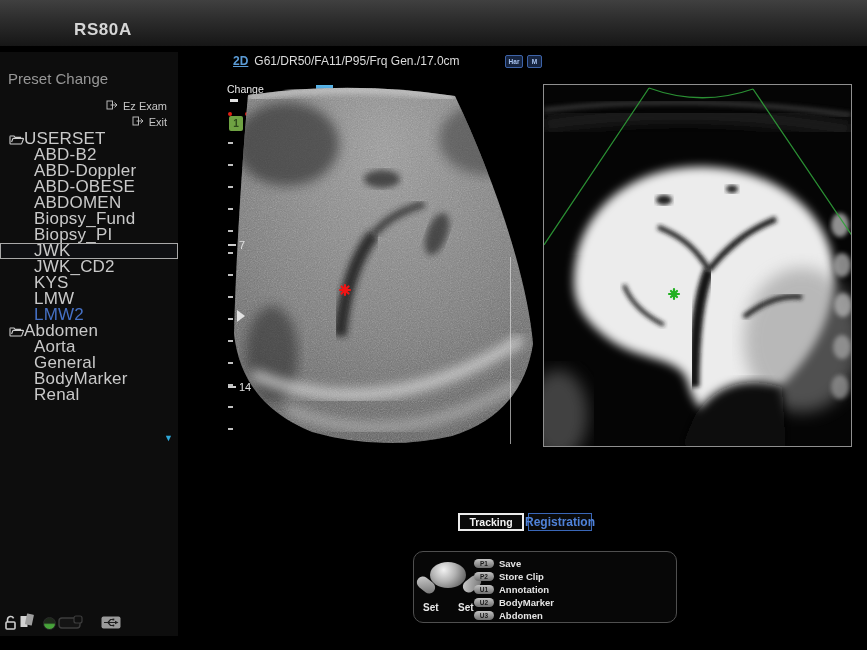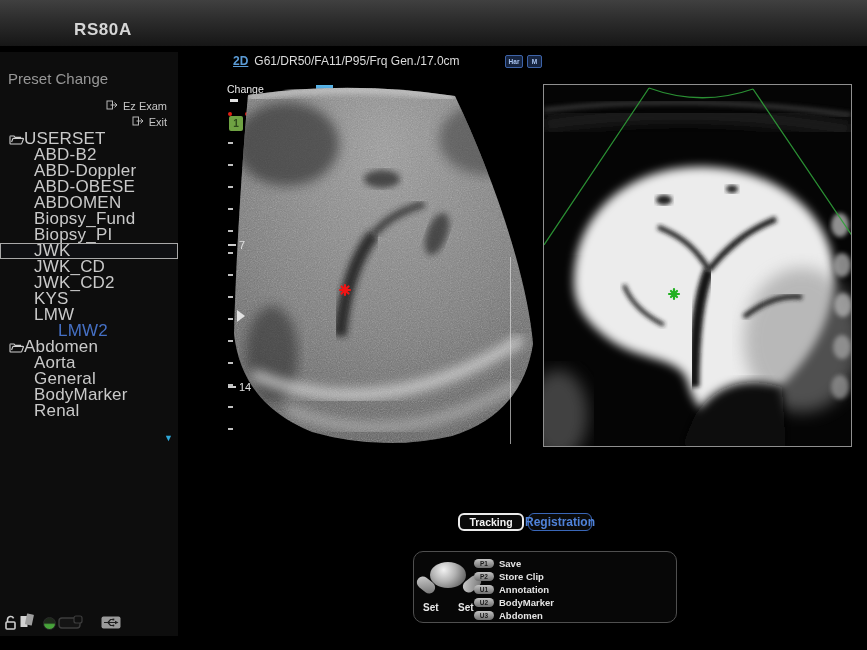--- a/index.html
+++ b/index.html
@@ -17,21 +17,21 @@
   .preset-title{position:absolute;left:8px;top:18px;font-size:15px;color:#979797;}
   .side-action{position:absolute;right:11px;display:flex;align-items:flex-end;gap:5px;
                font-size:11px;color:#c6c6c6;cursor:default;}
   .side-action.ez{top:48px;}
   .side-action.exit{top:64px;}
   .tree{position:absolute;left:0;top:79px;width:178px;}
   .tree-row{box-sizing:border-box;width:178px;height:16px;display:flex;align-items:center;
             padding-left:33px;border:1px solid transparent;font-size:17px;color:#c9c9c9;letter-spacing:.2px;}
   .tree-row.folder{padding-left:8px;}
   .tree-row.selected{border-color:#a9a9a9;background:#0f1013;}
-  .tree-row.active{color:#4570c4;margin-left:24px;}
+  .tree-row.active{color:#4570c4;}
   .folder-icon{display:inline-flex;line-height:0;}
   .scroll-arrow{position:absolute;left:164px;top:381px;font-size:9px;color:#2fa8d8;}
 
   
   .status-icon{position:absolute;line-height:0;}
   .icon-lock{left:4px;top:562px;}
   .icon-docs{left:19px;top:561px;}
   .icon-led{left:43px;top:565px;width:11px;height:11px;border-radius:50%;
             background:linear-gradient(180deg,#1e2a1b 0 45%,#47a33a 60%);border:1px solid #2a2a2a;}
   .icon-device{left:58px;top:563px;}
@@ -72,21 +72,21 @@
   .depth-14{left:228px;top:381px;}
   .focus-arrow{position:absolute;left:237px;top:310px;width:0;height:0;
                border-top:6px solid transparent;border-bottom:6px solid transparent;border-left:8px solid #e2e2e2;}
   .scanline{position:absolute;left:510px;top:257px;width:1px;height:187px;background:rgba(225,225,225,.65);}
 
   
   .mri-wrap{position:absolute;left:543px;top:84px;width:309px;height:363px;box-sizing:border-box;
             border:1px solid #8f8f8f;background:#040404;}
 
   
-  .tab{position:absolute;top:513px;box-sizing:border-box;height:18px;border-radius:6px;
+  .tab{position:absolute;top:513px;box-sizing:border-box;height:18px;border-radius:0;
        display:flex;align-items:center;justify-content:center;background:#0a0a0a;}
   .tab-tracking{left:458px;width:66px;border:2px solid #ececec;color:#f2f2f2;font-size:10.5px;font-weight:bold;}
   .tab-registration{left:528px;width:64px;border:1px solid #3a67b8;color:#4f82d8;font-size:12px;font-weight:bold;}
 
   
   .panel{position:absolute;left:413px;top:551px;width:264px;height:72px;box-sizing:border-box;
          border:1px solid #4f4f4f;border-radius:10px;background:#070707;}
   .trackball{position:absolute;left:16px;top:10px;width:36px;height:26px;border-radius:50%;
              background:radial-gradient(circle at 38% 30%,#f2f2f2,#b2b2b2 42%,#565656 88%);}
   .tb-btn{position:absolute;width:20px;height:12px;border-radius:6px;
@@ -158,23 +158,20 @@
           <span class="tree-label">ABDOMEN</span>
         </div>
         <div class="tree-row">
           <span class="tree-label">Biopsy_Fund</span>
         </div>
         <div class="tree-row">
           <span class="tree-label">Biopsy_PI</span>
         </div>
         <div class="tree-row selected">
           <span class="tree-label">JWK</span>
-        </div>
-        <div class="tree-row">
-          <span class="tree-label">JWK_CD</span>
         </div>
         <div class="tree-row">
           <span class="tree-label">JWK_CD2</span>
         </div>
         <div class="tree-row">
           <span class="tree-label">KYS</span>
         </div>
         <div class="tree-row">
           <span class="tree-label">LMW</span>
         </div>

